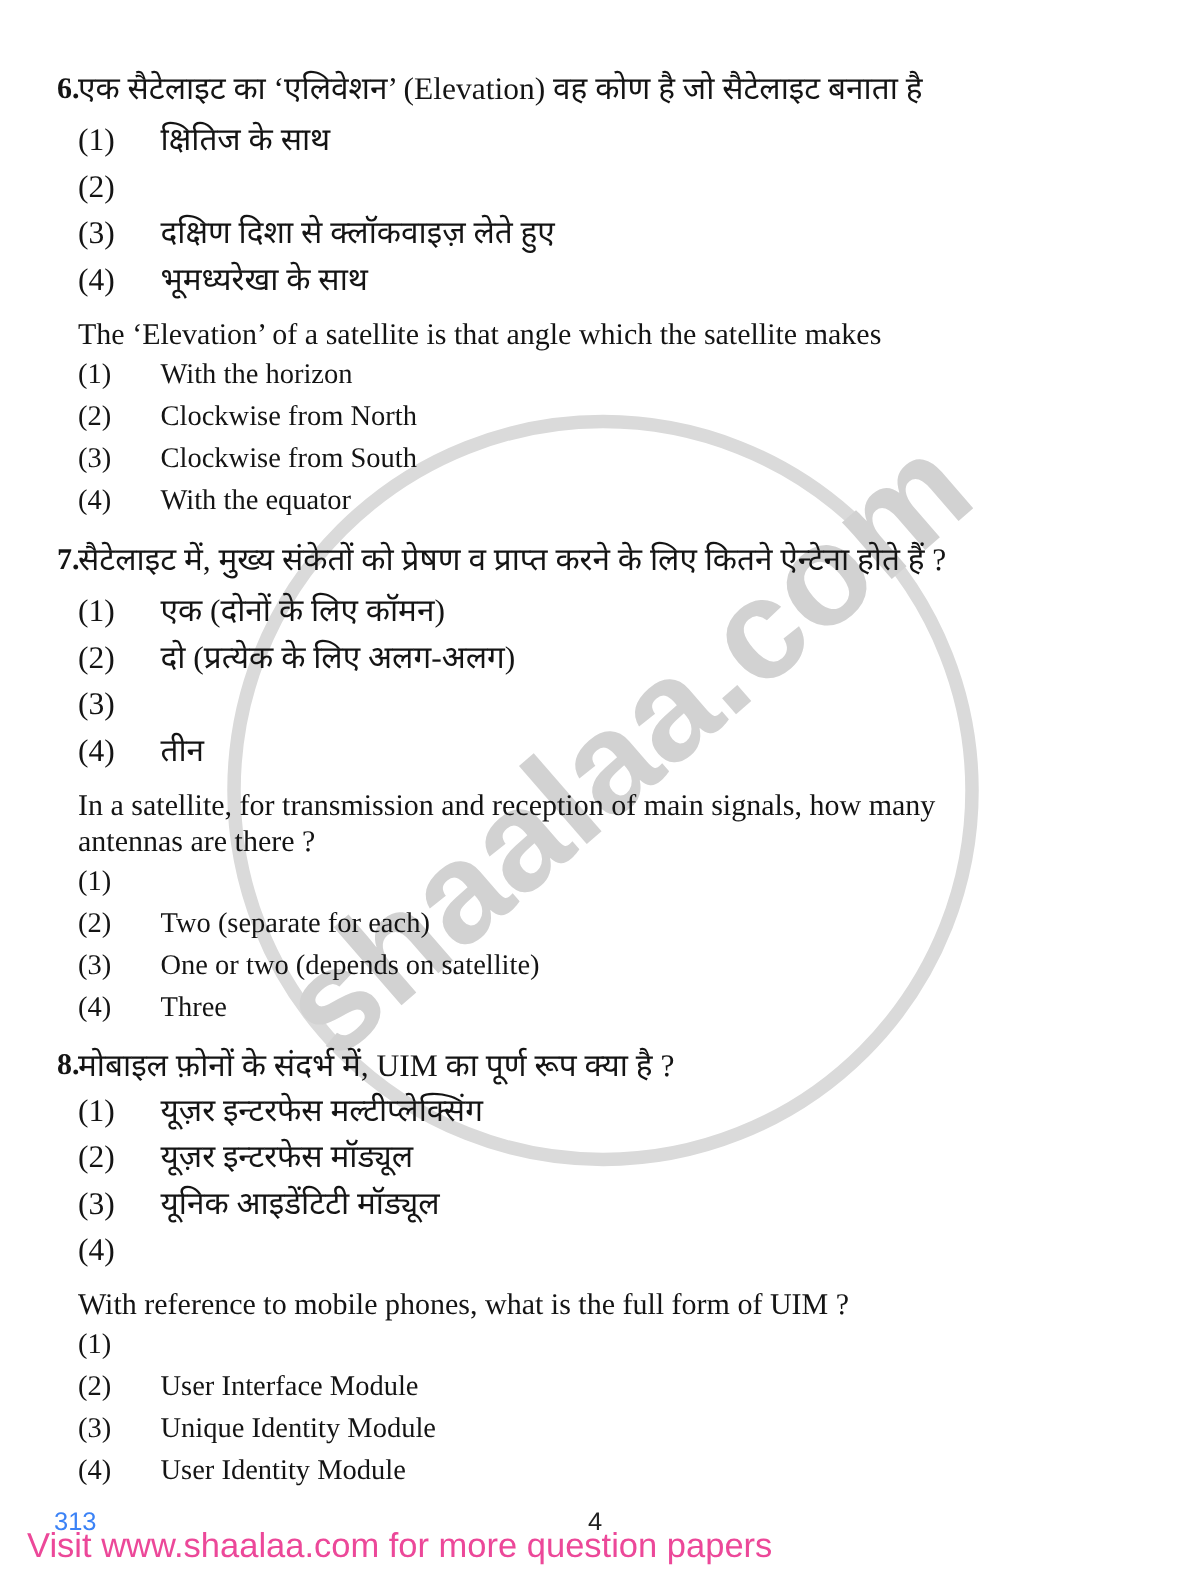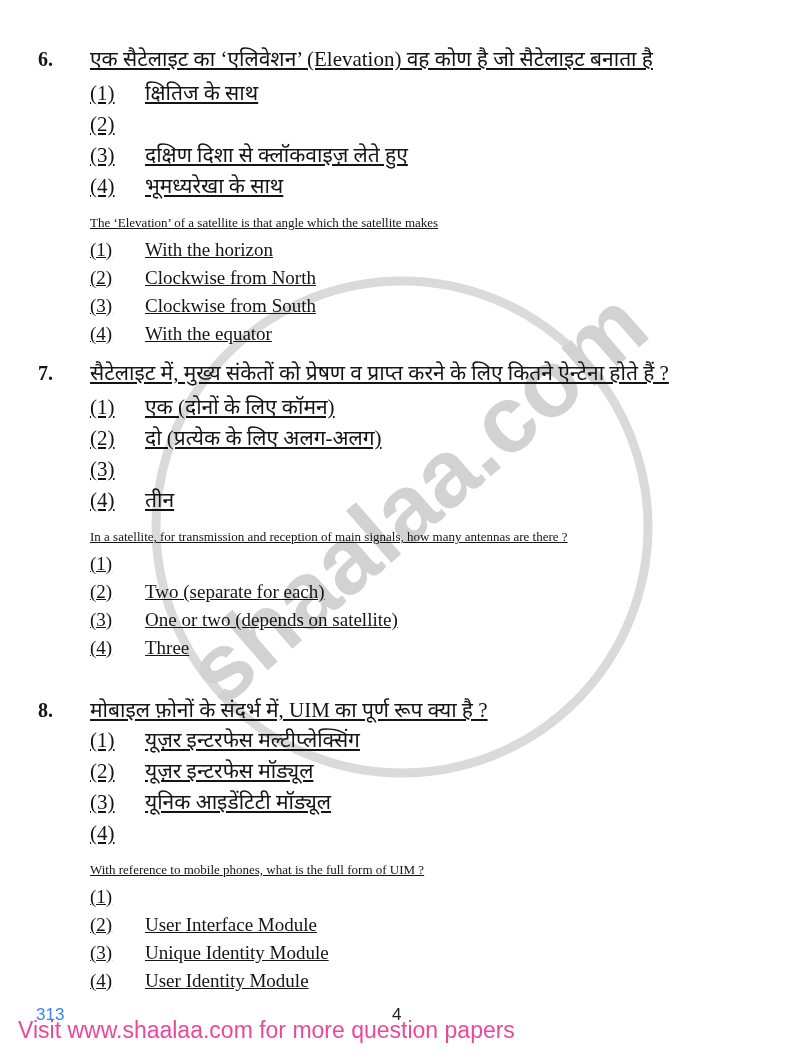--- a/index.html
+++ b/index.html
@@ -10,27 +10,27 @@
   .page{position:absolute;inset:0;}
   
   .watermark{position:absolute;inset:0;z-index:0;pointer-events:none;}
   
   .content{position:absolute;inset:0;z-index:1;}
   .question{position:absolute;left:0;width:770px;}
   .qnum{
     position:absolute;left:38px;top:0;
     font-weight:bold;font-size:20px;line-height:26px;
   }
-  .qbody{margin-left:90px;text-decoration:underline;}
+  .qbody{margin-left:52px;}
   .hi-q{font-size:21px;line-height:26px;margin:0 0 11px 0;}
   .opt{display:flex;align-items:flex-start;}
   .opt-label{flex:none;width:55px;}
   .hi-opts .opt{font-size:21px;line-height:21px;margin-bottom:10px;}
   .hi-opts .opt:last-child{margin-bottom:0;}
-  .en-q{font-size:13px;line-height:24px;margin:14px 0 5px 0;max-width:640px;}
+  .en-q{font-size:20px;line-height:24px;margin:14px 0 5px 0;max-width:640px;}
   .en-opts .opt{font-size:19px;line-height:19px;margin-bottom:9px;}
   .en-opts .opt:last-child{margin-bottom:0;}
   
   #q6{top:46px;}
   #q7{top:360px;}
   #q8{top:697px;}
   #q8 .hi-q{margin-bottom:7px;}
   
   .footer-code{
     position:absolute;left:36px;top:1006px;

